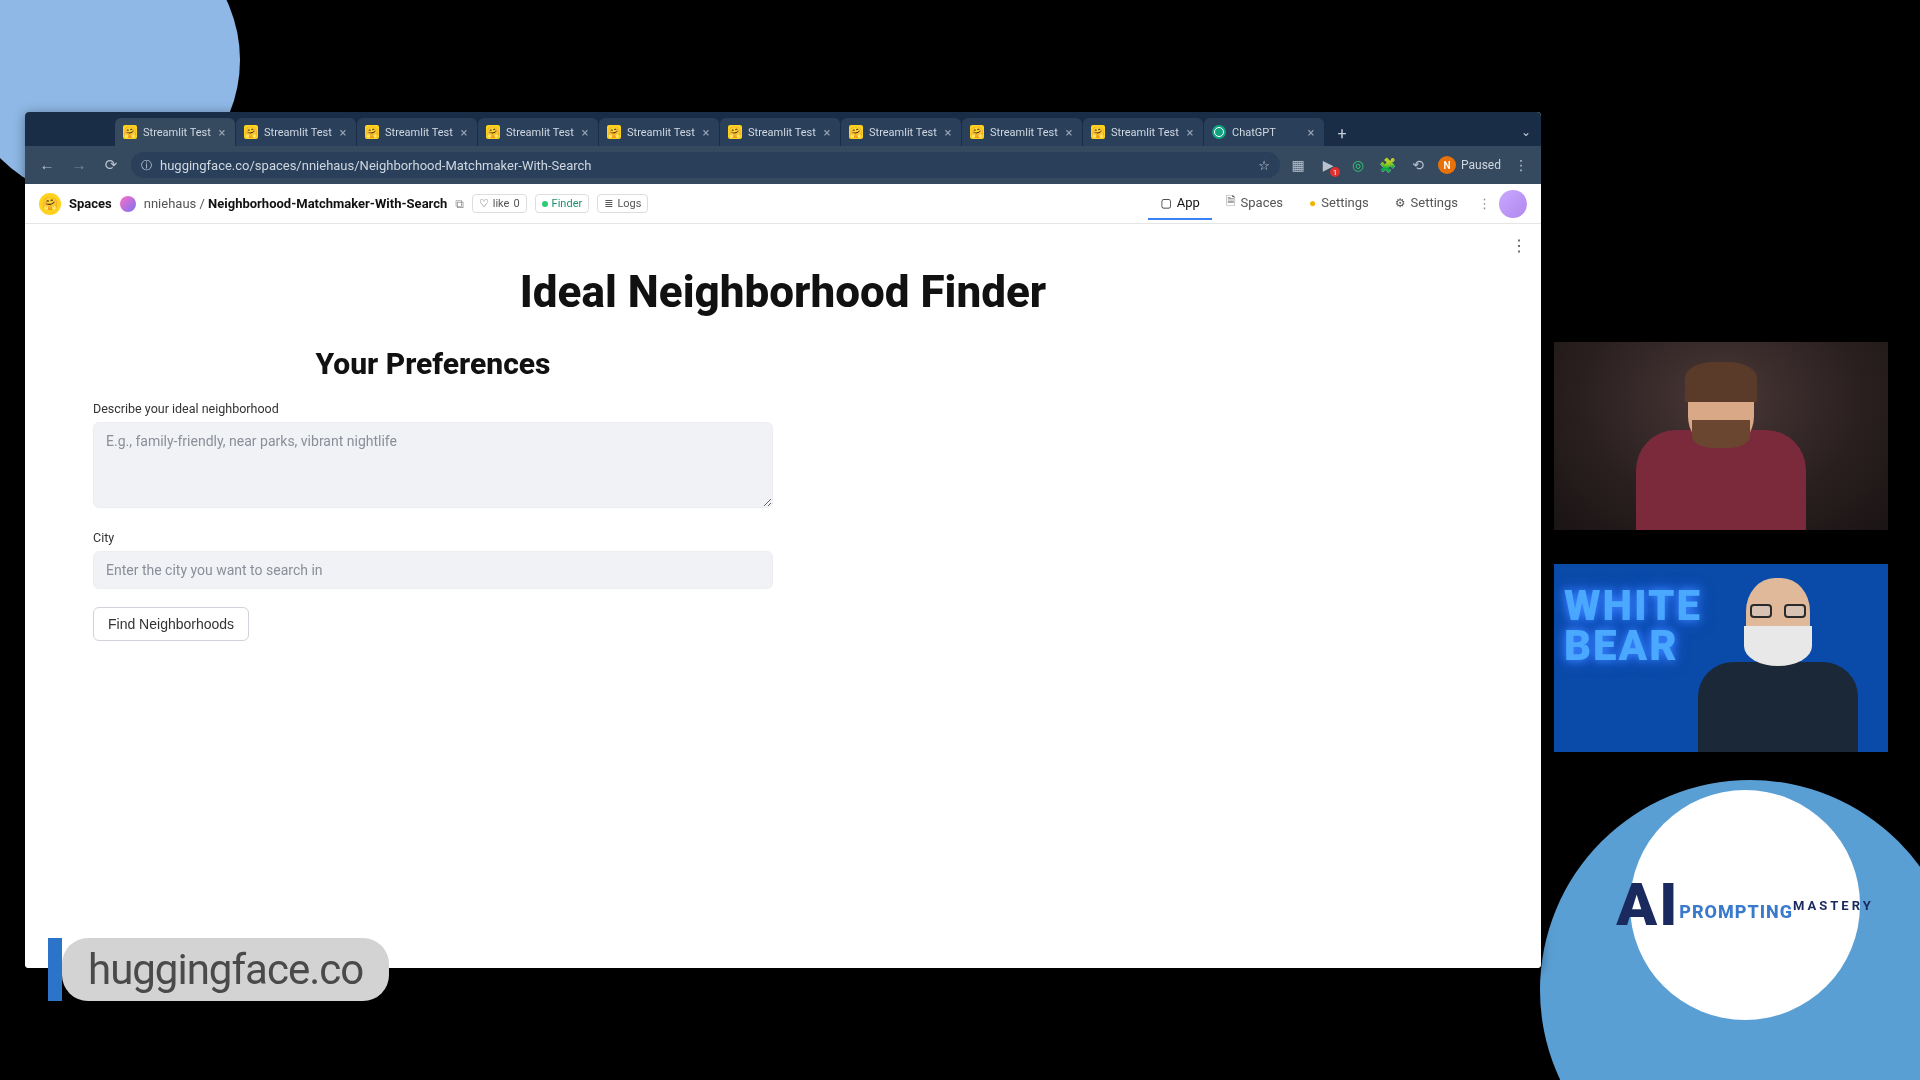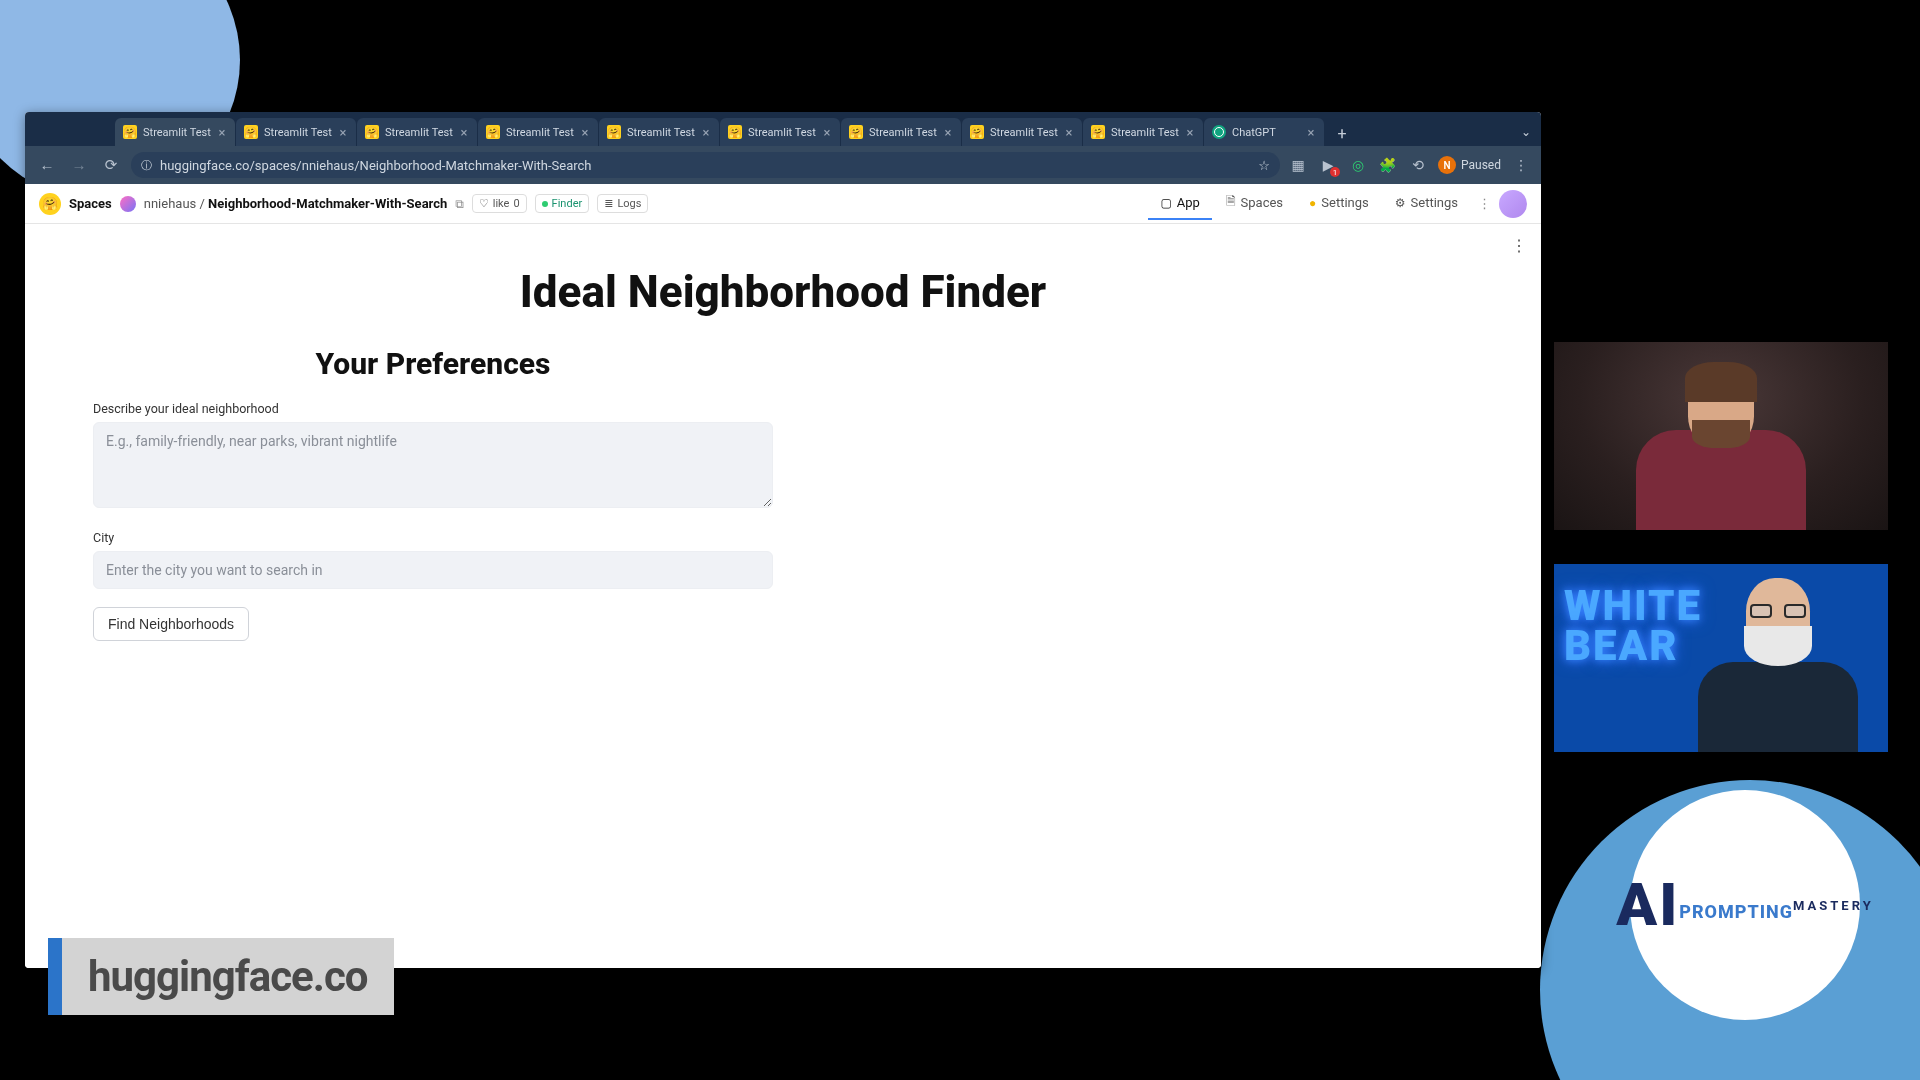--- a/index.html
+++ b/index.html
@@ -368,25 +368,26 @@
   display: flex;
   align-items: stretch;
   z-index: 10;
 }
 .lt-bar {
   width: 14px;
   background: #2b74c9;
 }
 .lt-text {
   background: #d3d3d3;
-  padding: 14px 26px;
+  padding: 7px 26px;
   font-size: 42px;
-  font-weight: 700;
+  font-weight: 400;
   color: #4a4a4a;
   letter-spacing: -1px;
+  border-radius: 26px;
 }
 
 
 .cam {
   position: absolute;
   right: 32px;
   width: 334px;
   height: 188px;
   background: #222;
   z-index: 6;

